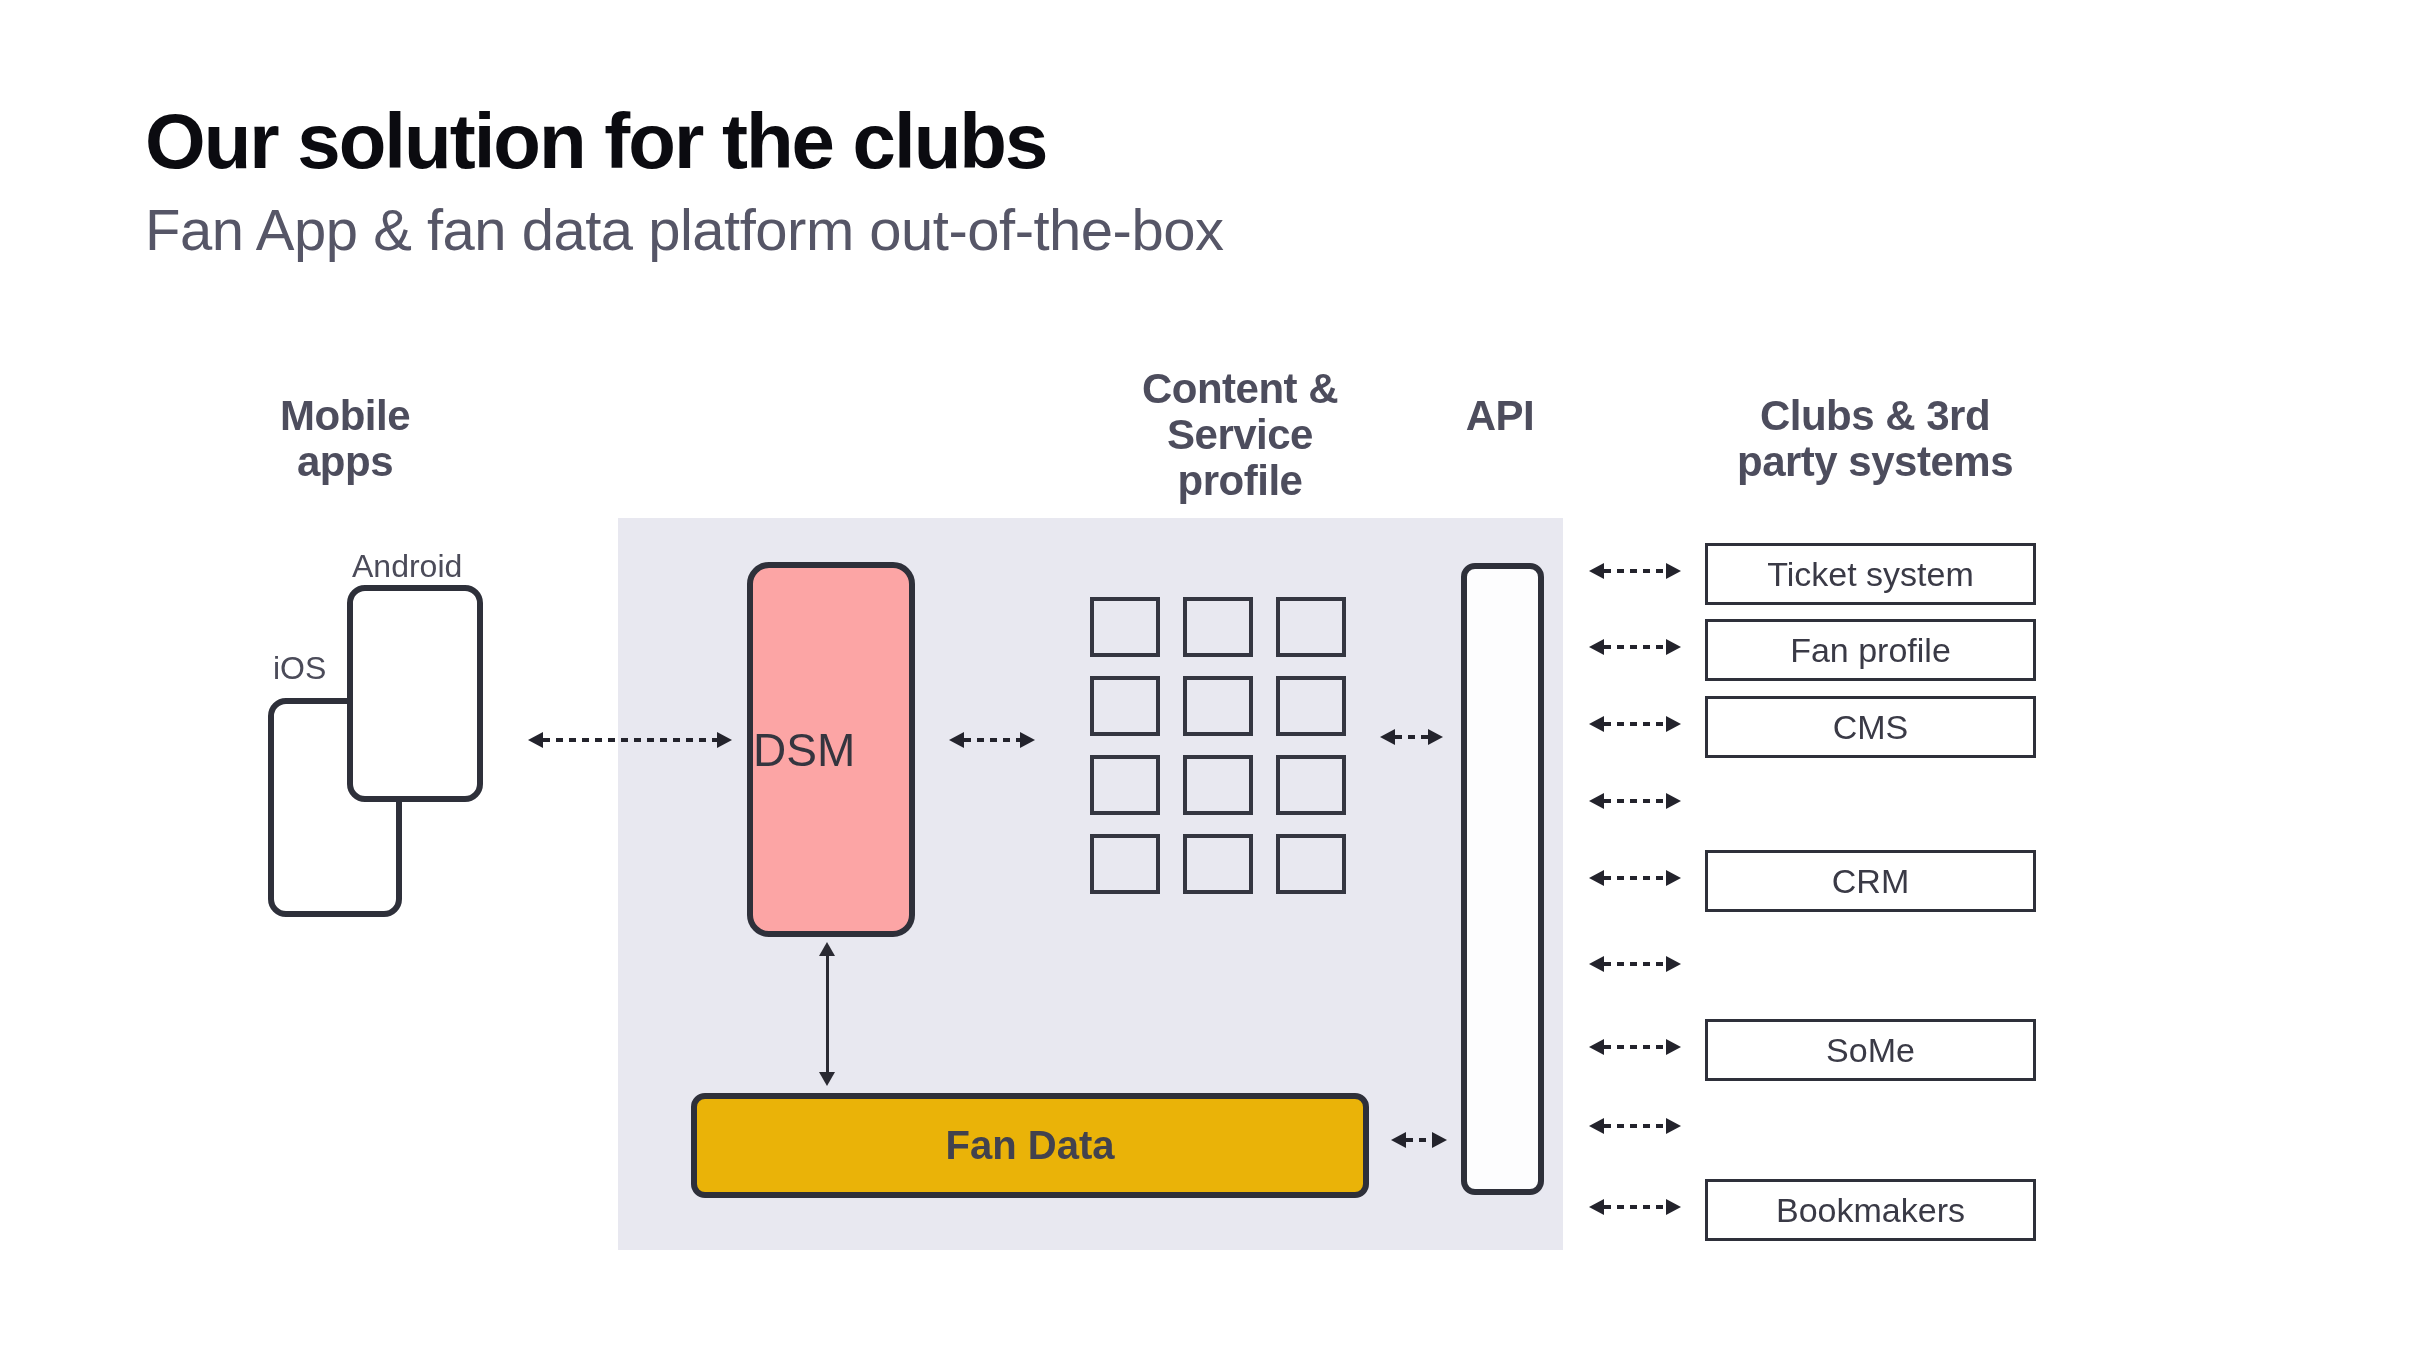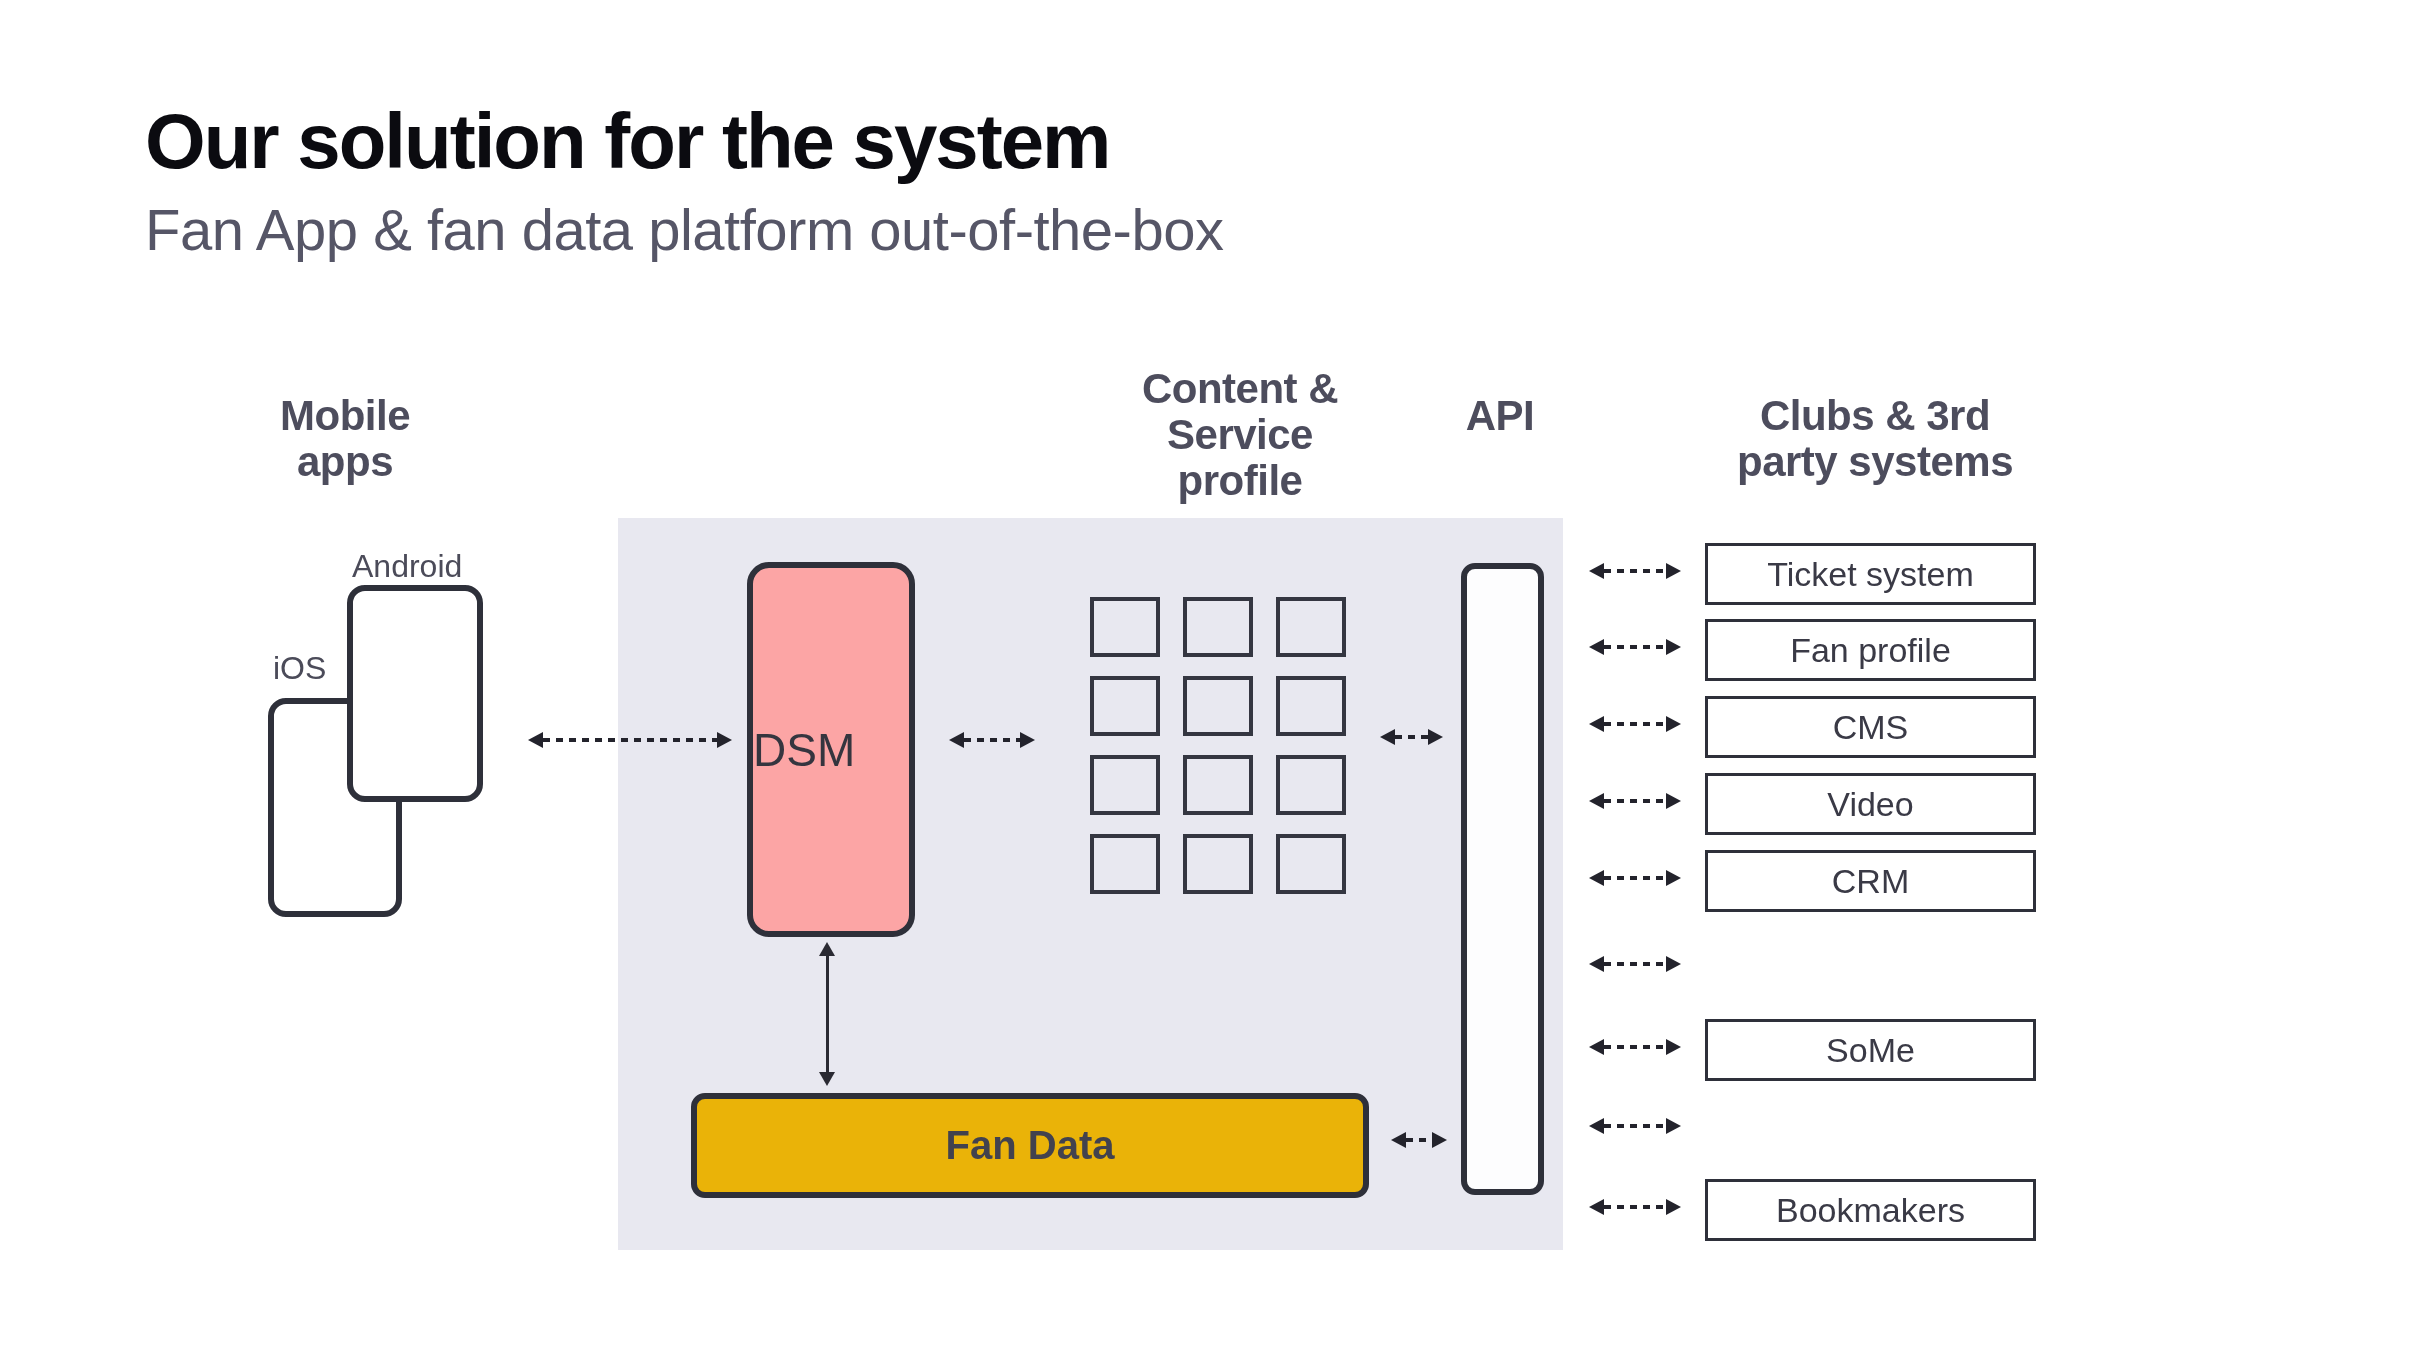--- a/index.html
+++ b/index.html
@@ -81,21 +81,21 @@
     border-left:8px solid transparent; border-right:8px solid transparent;
   }
   .varrow::before { top:-14px;    border-bottom:14px solid #2a2a33; }
   .varrow::after  { bottom:-14px; border-top:14px solid #2a2a33; }
 </style>
 </head>
 <body>
 
 <div class="stage">
 
-  <div class="title">Our solution for the system</div>
+  <div class="title">Our solution for the clubs</div>
   <div class="subtitle">Fan App &amp; fan data platform out-of-the-box</div>
 
   <div class="col-hdr" style="left:345px; top:393px;">
     <div>Mobile</div>
     <div>apps</div>
   </div>
   <div class="col-hdr" style="left:1240px; top:366px;">
     <div>Content &amp;</div>
     <div>Service</div>
     <div>profile</div>
@@ -136,21 +136,20 @@
 
   <div class="api-bar"></div>
 
   <div class="fan-data">
     <span>Fan Data</span>
   </div>
 
   <div class="sys-box" style="top:543px;">Ticket system</div>
   <div class="sys-box" style="top:619px;">Fan profile</div>
   <div class="sys-box" style="top:696px;">CMS</div>
-  <div class="sys-box" style="top:773px;">Video</div>
   <div class="sys-box" style="top:850px;">CRM</div>
   <div class="sys-box" style="top:1019px;">SoMe</div>
   <div class="sys-box" style="top:1179px;">Bookmakers</div>
 
   <div class="darrow" style="left:543px;  width:174px; top:738px;"></div>
   <div class="darrow" style="left:964px;  width:56px;  top:738px;"></div>
   <div class="darrow" style="left:1395px; width:33px;  top:735px;"></div>
   <div class="darrow" style="left:1406px; width:26px;  top:1138px;"></div>
   <div class="darrow" style="left:1604px; width:62px;  top:569px;"></div>
   <div class="darrow" style="left:1604px; width:62px;  top:645px;"></div>

